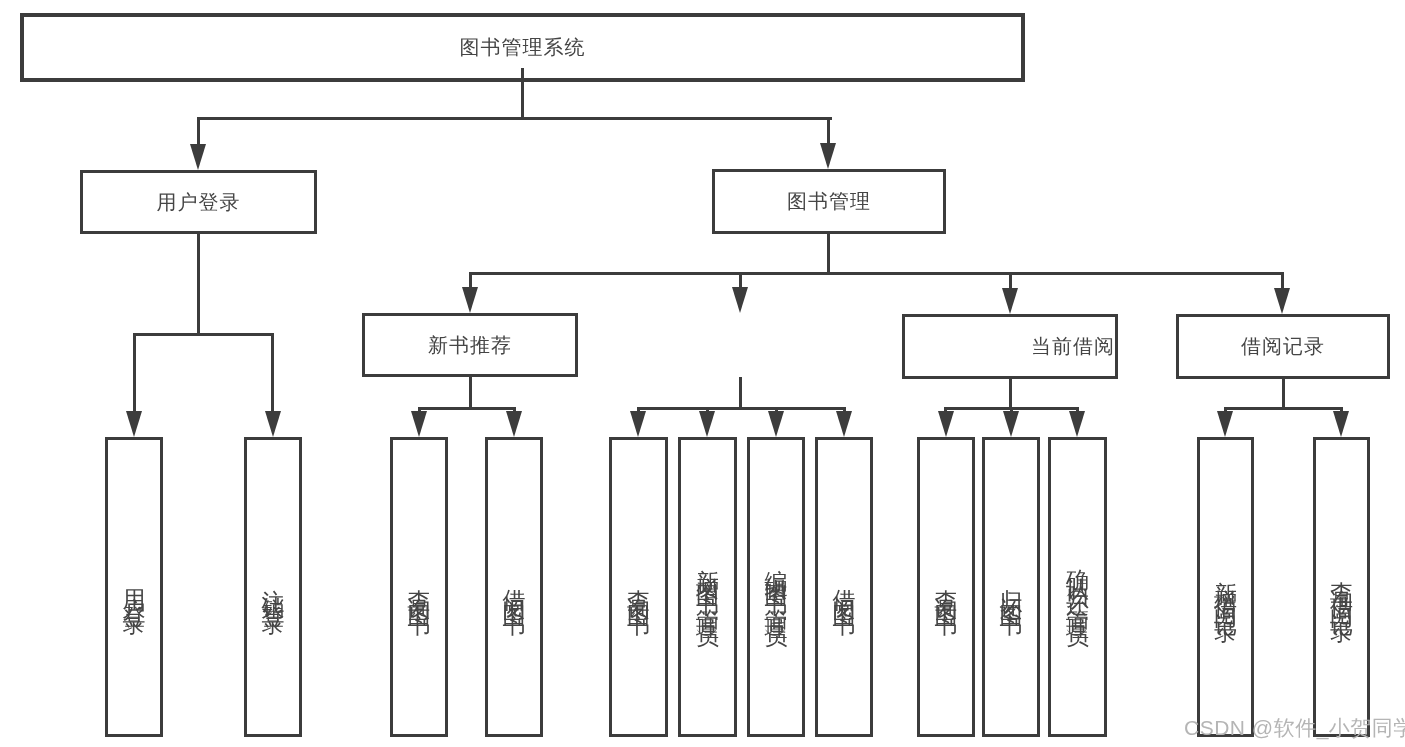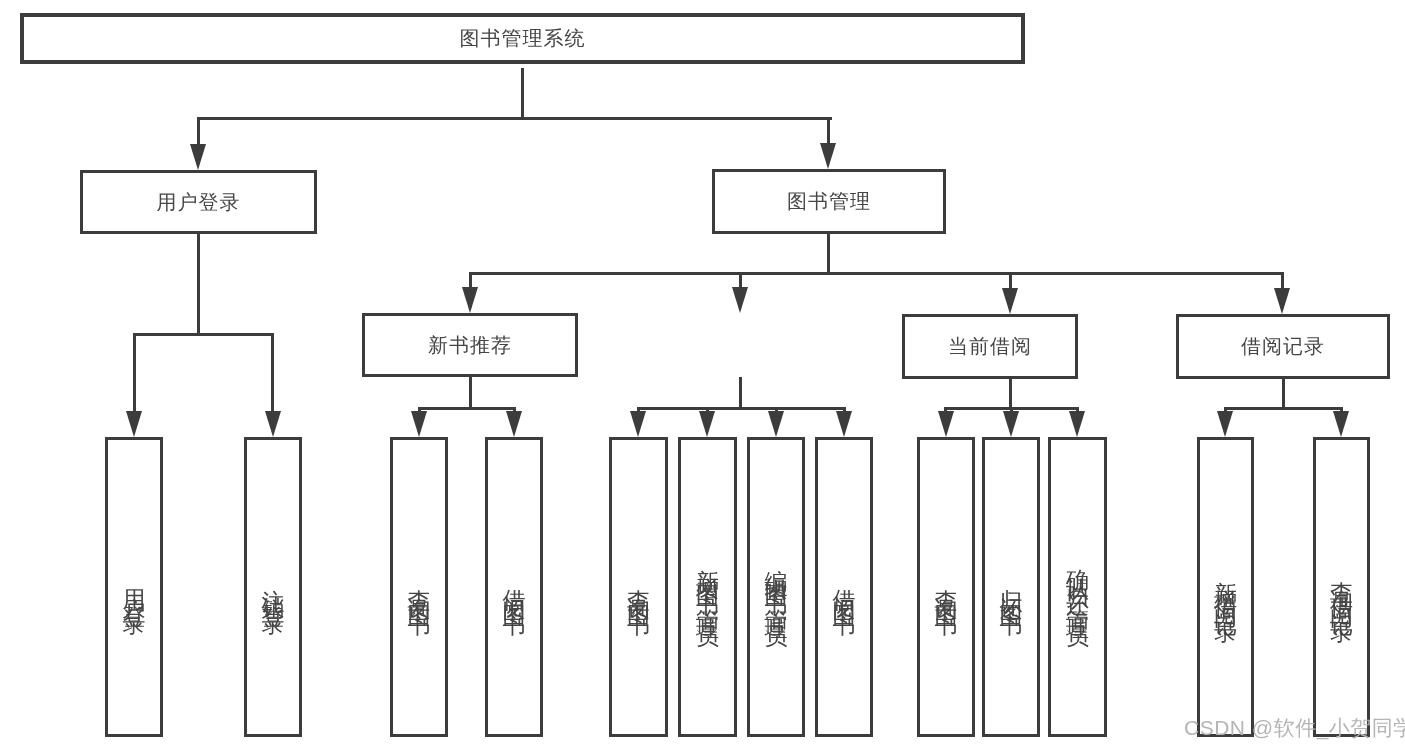--- a/index.html
+++ b/index.html
@@ -55,38 +55,38 @@
     letter-spacing:0.5px;
     white-space:nowrap;
     z-index:10;
   }
 </style>
 </head>
 <body>
 
 <div class="canvas">
 
-  <div class="box root" style="left:20px;top:13px;width:1005px;height:51px;">
+  <div class="box root" style="left:20px;top:13px;width:1005px;height:69px;">
     <span class="hlabel">图书管理系统</span>
   </div>
 
   <div class="box" style="left:80px;top:170px;width:237px;height:64px;">
     <span class="hlabel">用户登录</span>
   </div>
 
   <div class="box" style="left:712px;top:169px;width:234px;height:65px;">
     <span class="hlabel">图书管理</span>
   </div>
 
   <div class="box" style="left:362px;top:313px;width:216px;height:64px;">
     <span class="hlabel">新书推荐</span>
   </div>
 
 
-  <div class="box" style="left:902px;top:314px;width:176px;height:65px;">
+  <div class="box" style="left:902px;top:314px;width:216px;height:65px;justify-content:flex-end;">
     <span class="hlabel">当前借阅</span>
   </div>
 
   <div class="box" style="left:1176px;top:314px;width:214px;height:65px;">
     <span class="hlabel">借阅记录</span>
   </div>
 
   <div class="box leaf" style="left:105px;top:437px;width:58px;height:300px;">
     <span class="vlabel">用户登录</span>
   </div>

